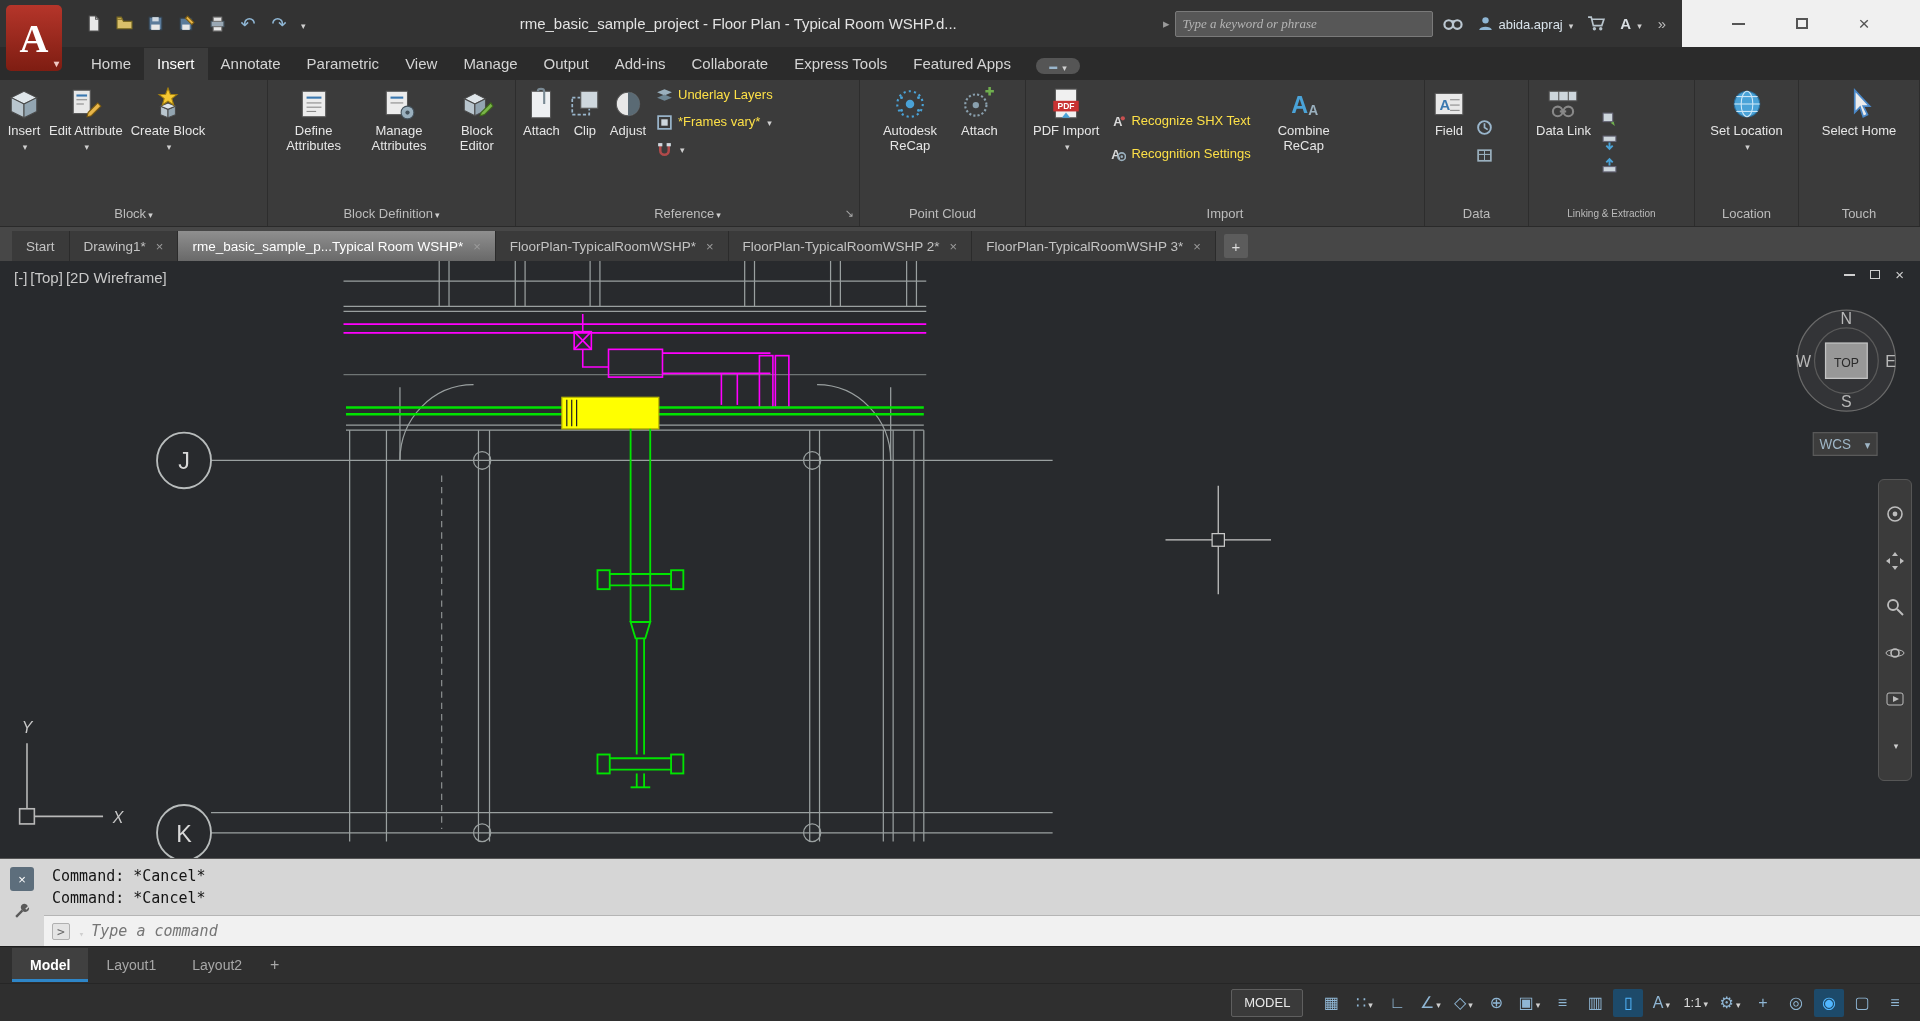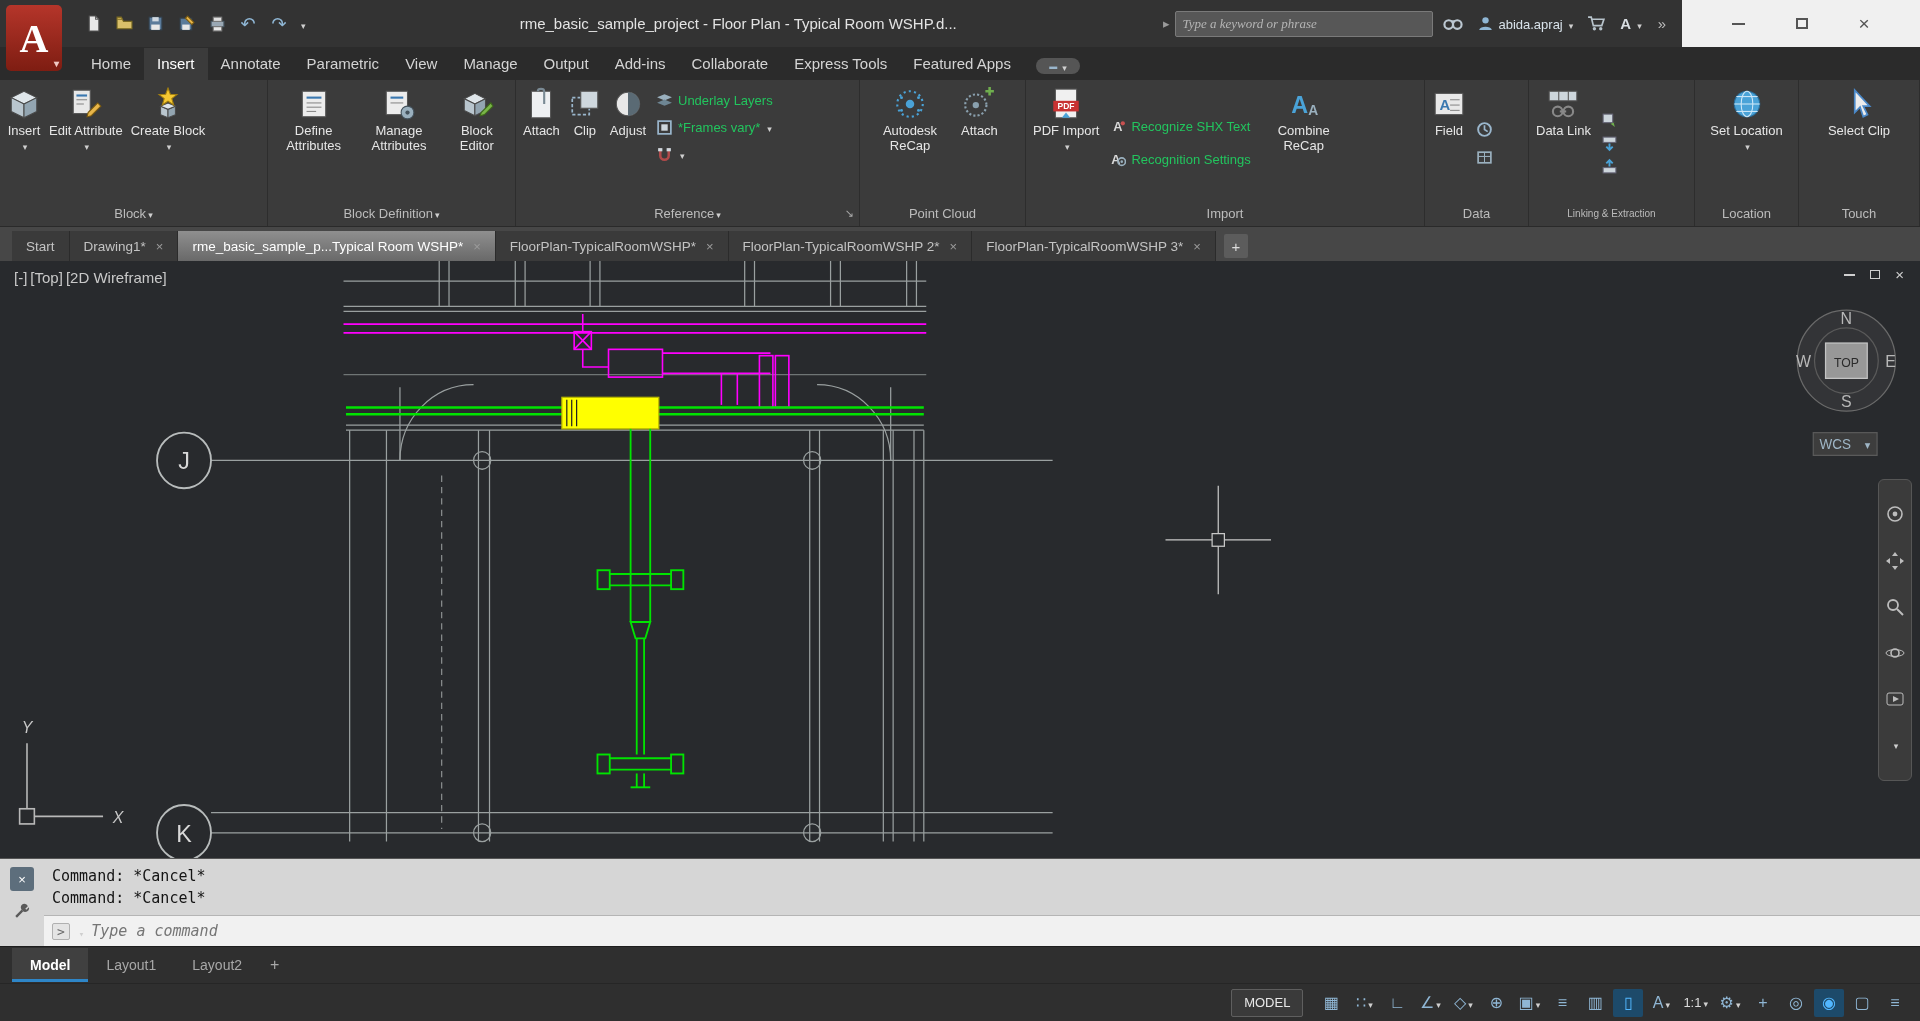--- a/index.html
+++ b/index.html
@@ -49,21 +49,21 @@
   .panel-content{flex:1;display:flex;align-items:stretch;padding:5px 4px 0;gap:2px;}
   .panel-title{height:25px;display:flex;align-items:center;justify-content:center;
     color:#bcbcbc;font-size:13px;position:relative;}
   .panel-title.small{font-size:10px;}
   .launcher{position:absolute;right:5px;color:#aaa;font-size:11px;}
   .bigbtn{display:flex;flex-direction:column;align-items:center;justify-content:flex-start;
     padding:2px 3px;color:#e6e6e6;font-size:13px;line-height:1.15;text-align:center;}
   .bigbtn svg{width:34px;height:34px;margin-bottom:3px;flex:none;}
   .bigbtn .lbl{max-width:86px;}
   .scol{display:flex;flex-direction:column;justify-content:flex-start;padding:2px 2px;}
-  .smallrow{display:flex;align-items:center;gap:5px;color:#22c55e;font-size:13px;height:27px;padding:0 3px;}
+  .smallrow{display:flex;align-items:flex-start;gap:5px;color:#fde047;font-size:13px;height:27px;padding:0 3px;}
   .smallrow svg{width:17px;height:17px;flex:none;}
 
   
   .ftabs{height:34px;background:#474747;display:flex;align-items:flex-end;padding-left:12px;}
   .ftab{height:30px;display:flex;align-items:center;gap:10px;padding:0 14px;background:#3a3a3a;
     color:#c3c3c3;font-size:13.5px;border-right:1px solid #2b2b2b;white-space:nowrap;}
   .ftab.active{background:linear-gradient(#8f8f8f,#696969);color:#fff;}
   .ftab .x{color:#9b9b9b;font-size:13px;}
   .ftab-plus{width:24px;height:24px;margin:0 0 3px 8px;background:#5c5c5c;color:#ddd;border-radius:2px;
     display:flex;align-items:center;justify-content:center;font-size:15px;}
@@ -510,21 +510,21 @@
         <span>Location</span>
       </div>
     </div>
 
     <div class="panel" style="flex:1">
       <div class="panel-content" style="justify-content:center">
         <div class="bigbtn">
           <svg viewBox="0 0 32 32">
               <polygon points="12,3 12,24 17,19 20,28 24,26 20,18 26,18" fill="#ececec" stroke="#4a88c8" stroke-width="1.6"></polygon>
             </svg>
-          <span class="lbl">Select Clip</span>
+          <span class="lbl">Select Home</span>
         </div>
       </div>
       <div class="panel-title">
         <span>Touch</span>
       </div>
     </div>
   </div>
 
   <div class="ftabs">
     <div class="ftab">

